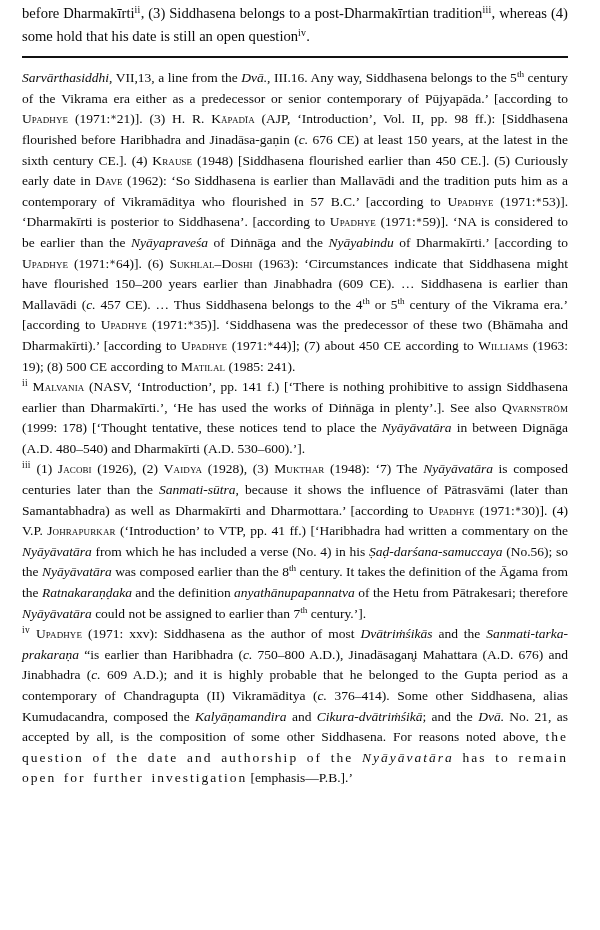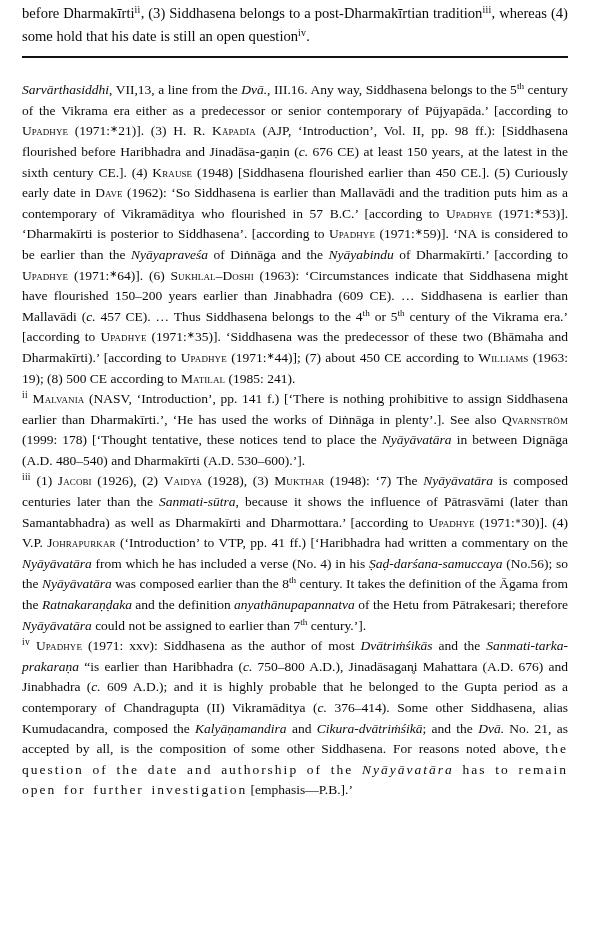--- a/index.html
+++ b/index.html
@@ -60,22 +60,21 @@
     font-size: 13.5px;
     line-height: 20.6px;
     text-align: justify;
     text-justify: inter-word;
     hyphens: none;
   }
   p.fn + p.fn {
     margin-top: 0;
   }
   p.fn.first {
-    margin-top: 16px;
-    font-family: Liberation Serif, serif;
+    margin-top: 4px;
   }
 
   
   .it { font-style: italic; }
   .sc {
     font-variant: small-caps;
     letter-spacing: 0.1px;
   }
   sup {
     font-size: 0.68em;

